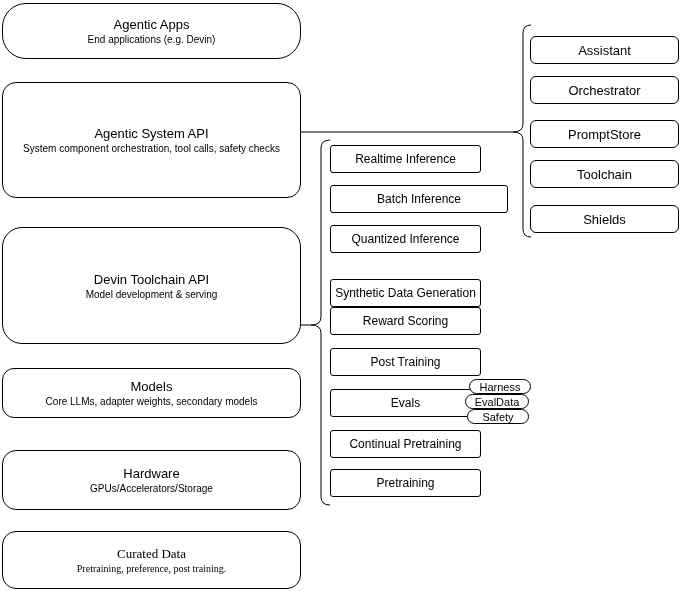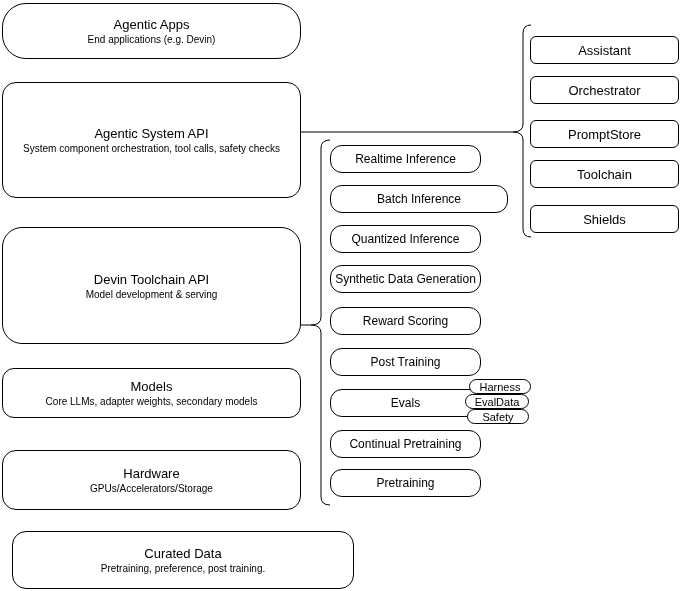--- a/index.html
+++ b/index.html
@@ -30,21 +30,21 @@
     text-align: center;
     z-index: 2;
     padding: 0 8px;
   }
   .box-title { font-size: 13px; line-height: 17px; white-space: nowrap; }
   .box-subtitle { font-size: 10px; line-height: 13px; white-space: nowrap; }
   .chip {
     position: absolute;
     box-sizing: border-box;
     border: 1px solid #000000;
-    border-radius: 12px;
+    border-radius: 3px;
     background: #ffffff;
     display: flex;
     align-items: center;
     justify-content: center;
     text-align: center;
     font-size: 12px;
     z-index: 2;
     white-space: nowrap;
   }
   .chip.right-chip { border-radius: 6px; font-size: 13px; }
@@ -97,29 +97,29 @@
   <div class="stack-box" style="left:2px; top:368px; width:299px; height:50px; border-radius:12px;">
     <div class="box-title">Models</div>
     <div class="box-subtitle">Core LLMs, adapter weights, secondary models</div>
   </div>
 
   <div class="stack-box" style="left:2px; top:450px; width:299px; height:60px; border-radius:14px;">
     <div class="box-title">Hardware</div>
     <div class="box-subtitle">GPUs/Accelerators/Storage</div>
   </div>
 
-  <div class="stack-box" style="left:12px; top:531px; width:342px; height:58px; border-radius:14px;">
+  <div class="stack-box" style="left:2px; top:531px; width:299px; height:58px; border-radius:14px;font-family:Liberation Serif, serif;">
     <div class="box-title">Curated Data</div>
     <div class="box-subtitle">Pretraining, preference, post training.</div>
   </div>
 
   <div class="chip" style="left:330px; top:145px; width:151px; height:28px;">Realtime Inference</div>
   <div class="chip" style="left:330px; top:185px; width:178px; height:28px;">Batch Inference</div>
   <div class="chip" style="left:330px; top:225px; width:151px; height:28px;">Quantized Inference</div>
-  <div class="chip" style="left:330px; top:265px; width:151px; height:28px;">Synthetic Data Generation</div>
+  <div class="chip" style="left:330px; top:279px; width:151px; height:28px;">Synthetic Data Generation</div>
   <div class="chip" style="left:330px; top:307px; width:151px; height:28px;">Reward Scoring</div>
   <div class="chip" style="left:330px; top:348px; width:151px; height:28px;">Post Training</div>
   <div class="chip" style="left:330px; top:389px; width:151px; height:28px;">Evals</div>
   <div class="chip" style="left:330px; top:430px; width:151px; height:28px;">Continual Pretraining</div>
   <div class="chip" style="left:330px; top:469px; width:151px; height:28px;">Pretraining</div>
 
   <div class="tag" style="left:469px; top:379px; width:62px; height:15px;">Harness</div>
   <div class="tag" style="left:465px; top:394px; width:64px; height:15px;">EvalData</div>
   <div class="tag" style="left:467px; top:409px; width:62px; height:15px;">Safety</div>
 

